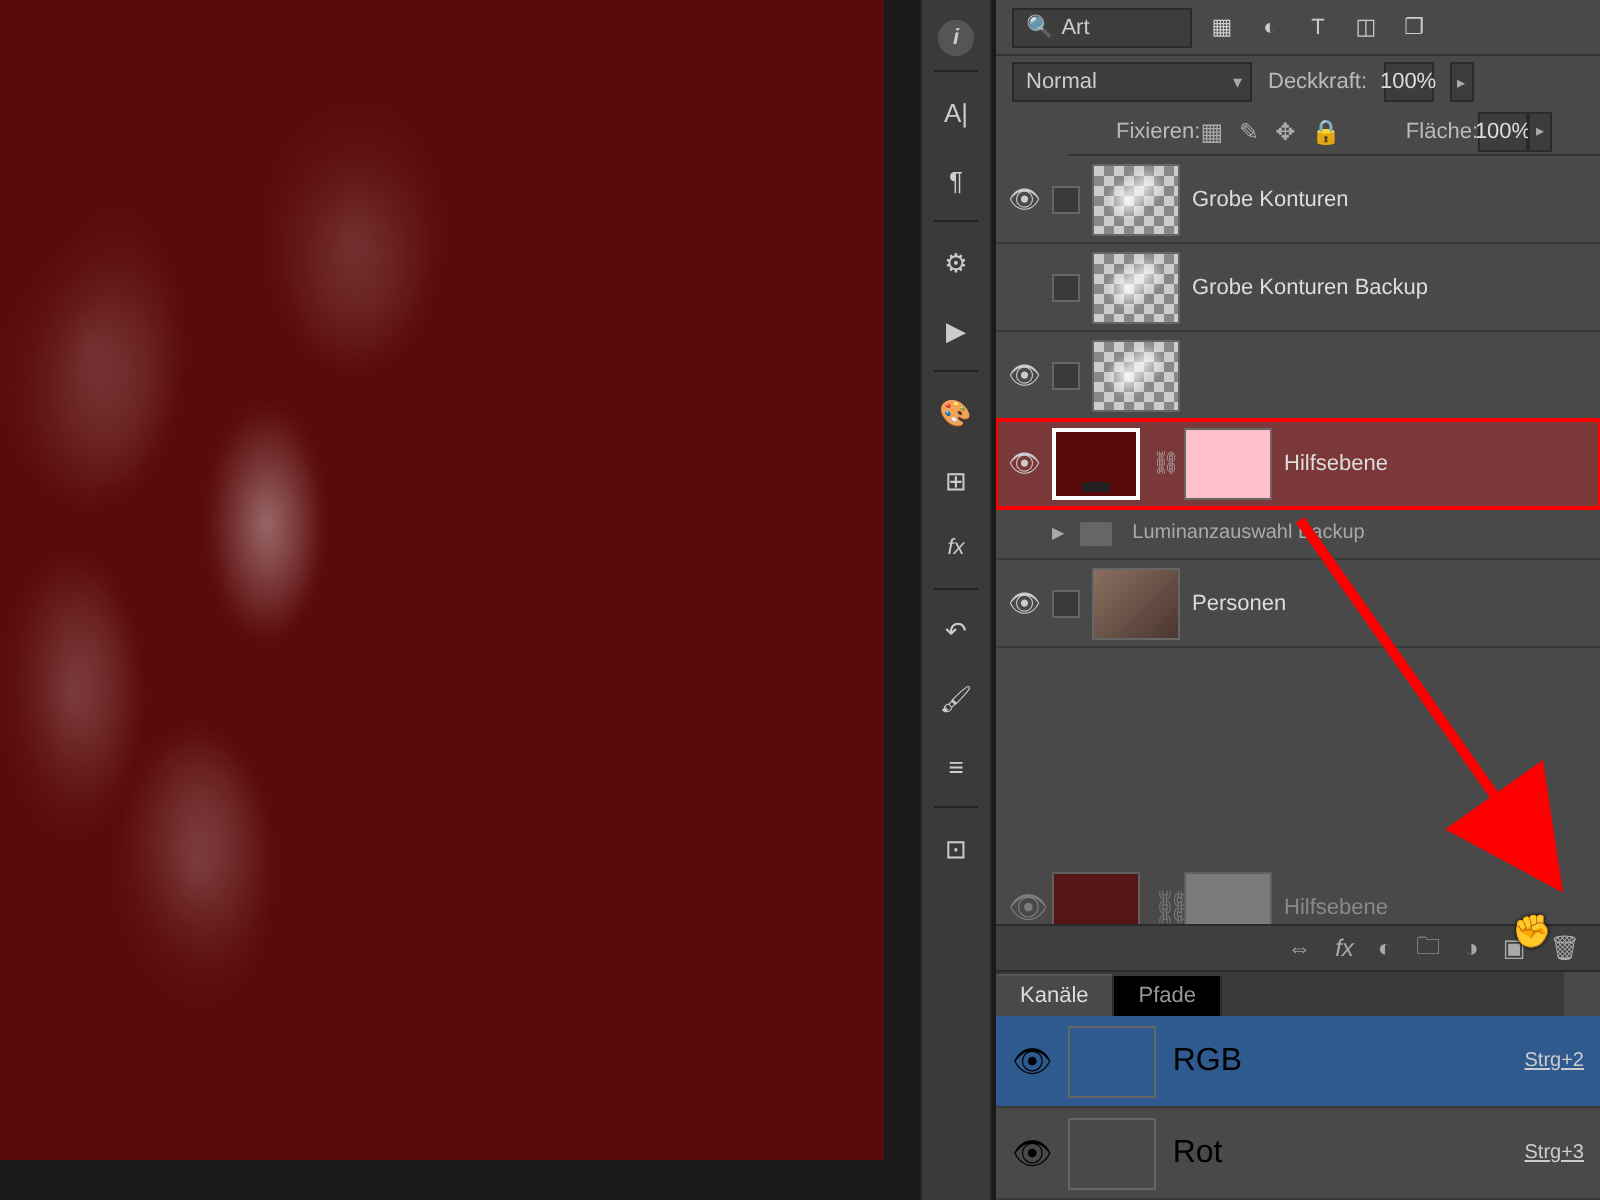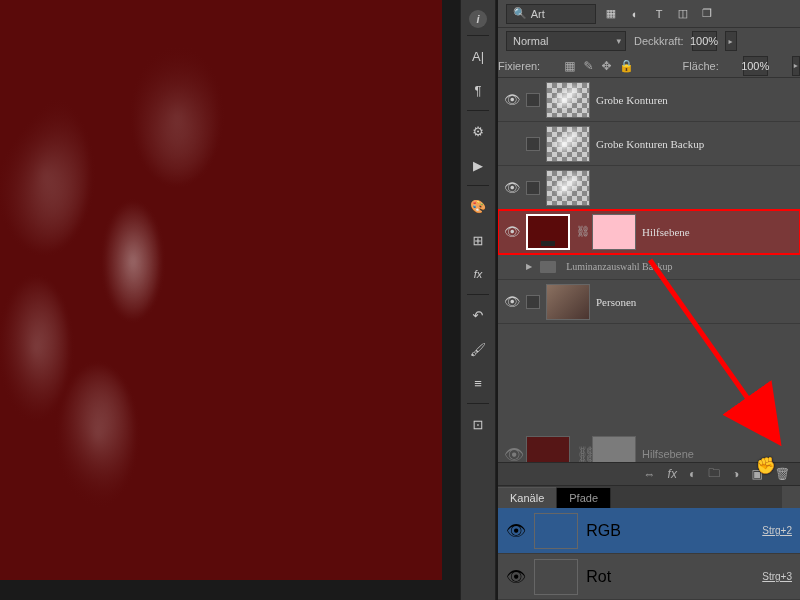--- a/index.html
+++ b/index.html
@@ -27,36 +27,36 @@
 .filter-box { display: flex; align-items: center; background: #3d3d3d; border: 1px solid #2a2a2a; height: 20px; padding: 0 6px; gap: 4px; width: 90px; color: #ccc; }
 .icon-btn { width: 18px; height: 18px; display: inline-flex; align-items: center; justify-content: center; color: #ccc; cursor: pointer; }
 
 .blend-row { display: flex; align-items: center; height: 26px; padding: 3px 8px; gap: 8px; }
 .dropdown { background: #3d3d3d; border: 1px solid #2a2a2a; height: 20px; padding: 0 18px 0 6px; position: relative; color: #ccc; min-width: 120px; display: flex; align-items: center; text-align: center; }
 .dropdown::after { content: "▾"; position: absolute; right: 4px; font-size: 9px; color: #aaa; }
 .label { color: #bbb; }
 .pct-box { background: #3d3d3d; border: 1px solid #2a2a2a; height: 20px; width: 25px; display: flex; align-items: center; justify-content: center; color: #ddd; }
 .pct-caret { width: 12px; height: 20px; background: #3d3d3d; border: 1px solid #2a2a2a; display: flex; align-items: center; justify-content: center; font-size: 8px; color: #aaa; }
 
-.lock-row { display: flex; align-items: center; height: 24px; padding: 2px 0; gap: 24px; border-bottom: 1px solid #333; }
+.lock-row { display: flex; align-items: center; height: 24px; padding: 2px 24px; gap: 0; border-bottom: 1px solid #333; margin-left: 36px; }
 .lock-icons { display: flex; gap: 8px; color: #aaa; font-size: 12px; }
 
 .layers { height: 300px; overflow: hidden; }
 .layer { display: flex; align-items: center; height: 44px; padding: 0 6px; border-bottom: 1px solid #3a3a3a; gap: 6px; }
 .layer .vis { width: 16px; text-align: center; color: #ccc; cursor: pointer; font-size: 13px; }
 .layer .check { width: 14px; height: 14px; border: 1px solid #666; background: #3a3a3a; }
 .layer .thumb { width: 44px; height: 36px; background: #333; border: 1px solid #666; position: relative; }
 .layer .thumb.checker { background: repeating-conic-gradient(#888 0 25%, #ccc 0 50%) 0 0/10px 10px; }
 .layer .thumb.checker::after { content: ""; position: absolute; inset: 0; background: radial-gradient(circle at 40% 50%, rgba(255,255,255,0.85) 0%, transparent 35%), radial-gradient(circle at 60% 30%, rgba(255,255,255,0.7) 0%, transparent 30%); filter: blur(0.5px); }
 .layer .thumb.dark { background: #5a0a0a; position: relative; }
 .layer .thumb.dark::after { content: ""; position: absolute; bottom: 2px; left: 50%; transform: translateX(-50%); width: 14px; height: 5px; background: #222; }
 .layer .thumb.mask { background: #f5c6c6; }
 .layer .thumb.photo { background: linear-gradient(135deg, #8a7060 0%, #4a3530 100%); }
 .layer .link { width: 10px; text-align: center; color: #aaa; font-size: 11px; }
-.layer .name { color: #ddd; flex: 1; font-family: Liberation Serif, serif; }
+.layer .name { color: #ddd; flex: 1; }
 .layer.small { height: 26px; }
 .layer.small .name { color: #aaa; font-size: 10px; }
 .layer.small .tri { color: #aaa; font-size: 8px; margin-right: 2px; }
 .layer.small .folder { width: 16px; height: 12px; background: #666; border-radius: 1px; margin-right: 4px; }
 
 .layer.selected { background: #7a3838; outline: 2px solid #ff0000; outline-offset: -1px; position: relative; z-index: 2; }
 .layer.selected .thumb.dark { border: 2px solid #fff; }
 .layer.selected .thumb.mask { background: #ffc0cb; }
 
 .ghost-row { position: absolute; left: 498px; top: 432px; right: 0; height: 44px; background: rgba(73,73,73,0.85); display: flex; align-items: center; padding: 0 6px; gap: 6px; opacity: 0.8; }

